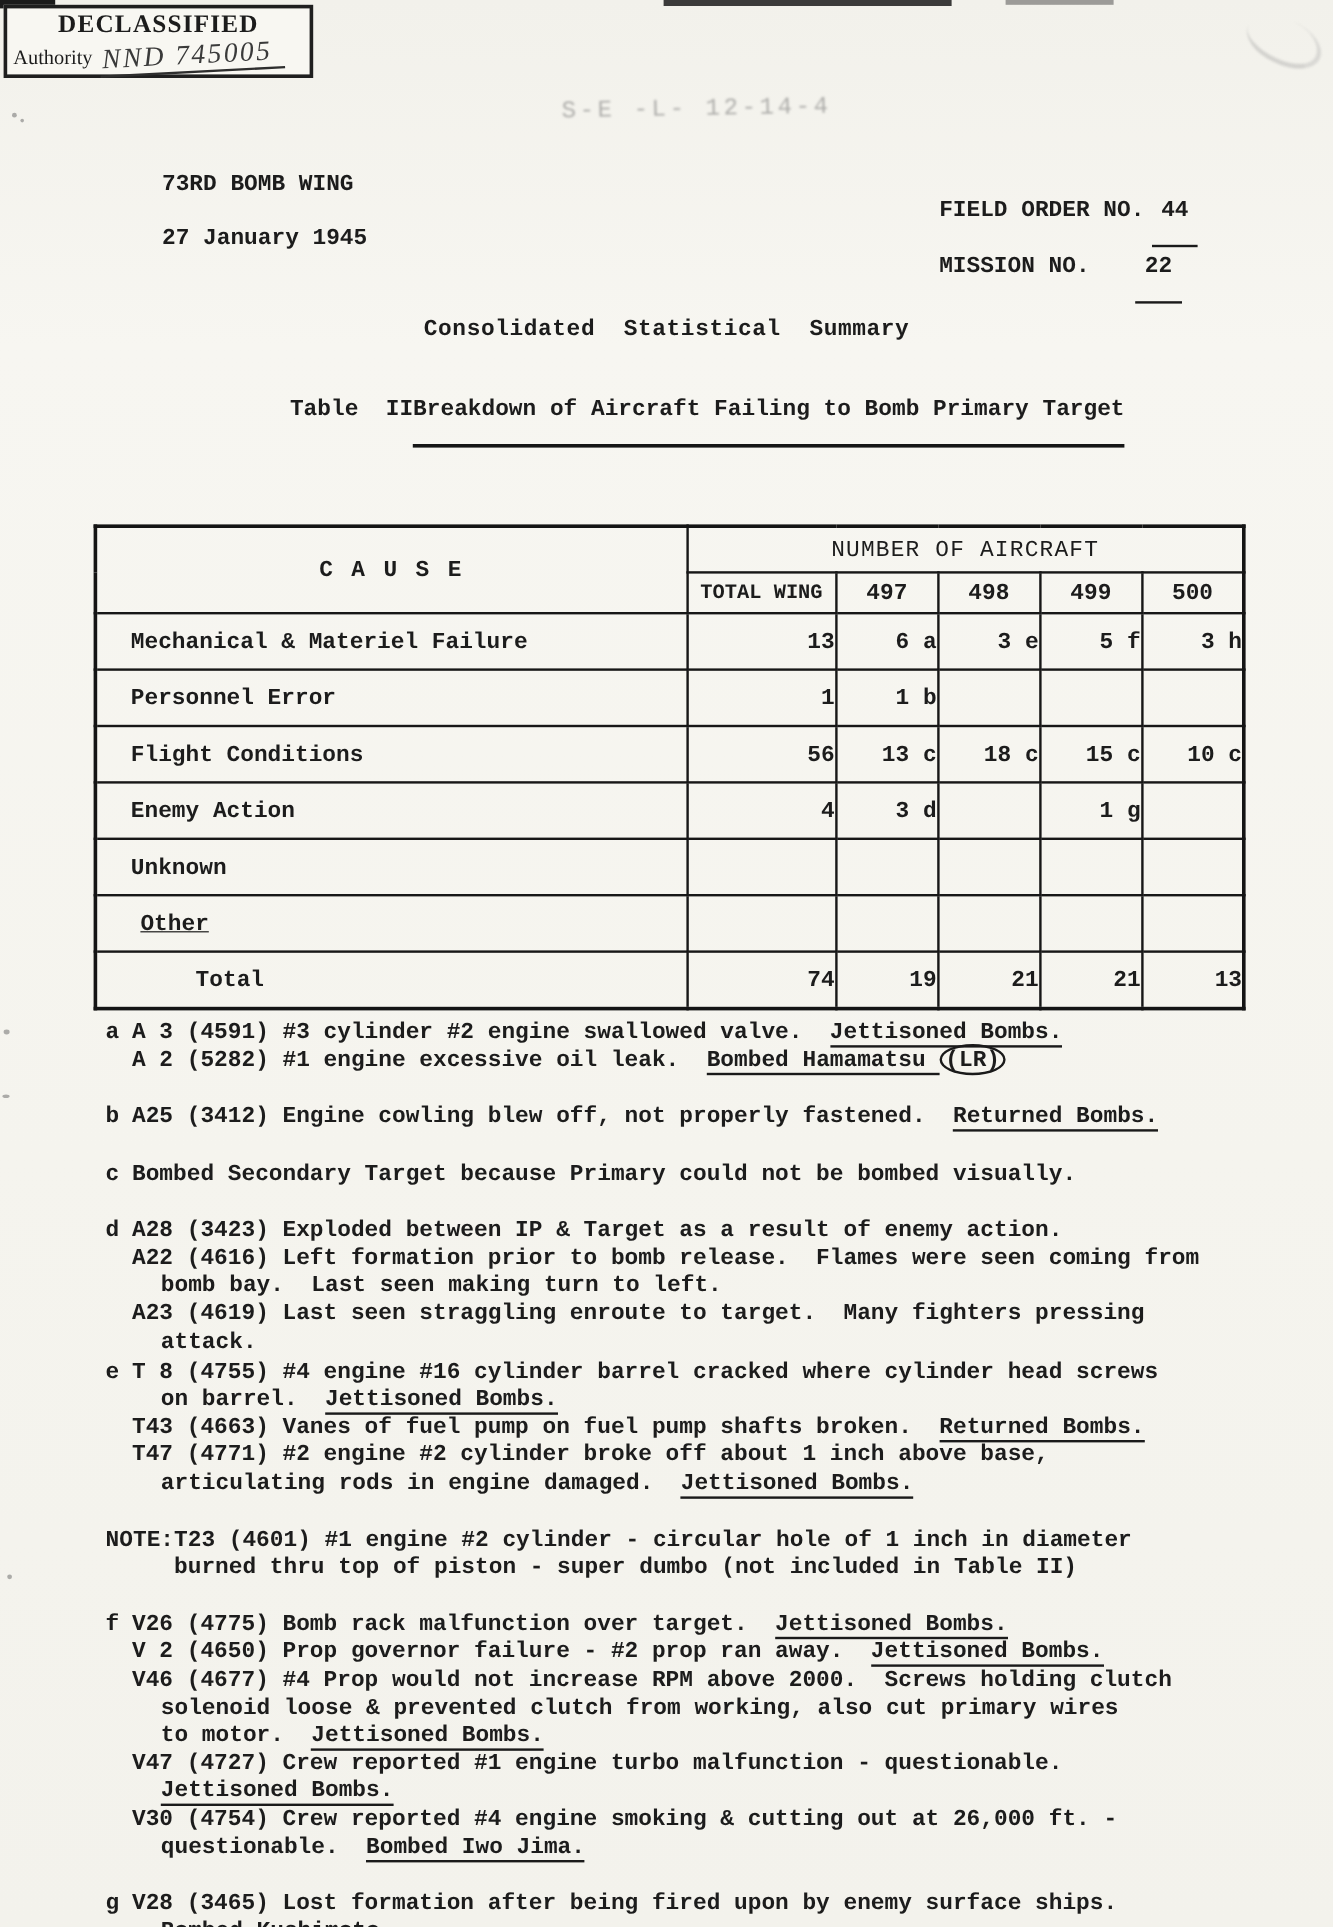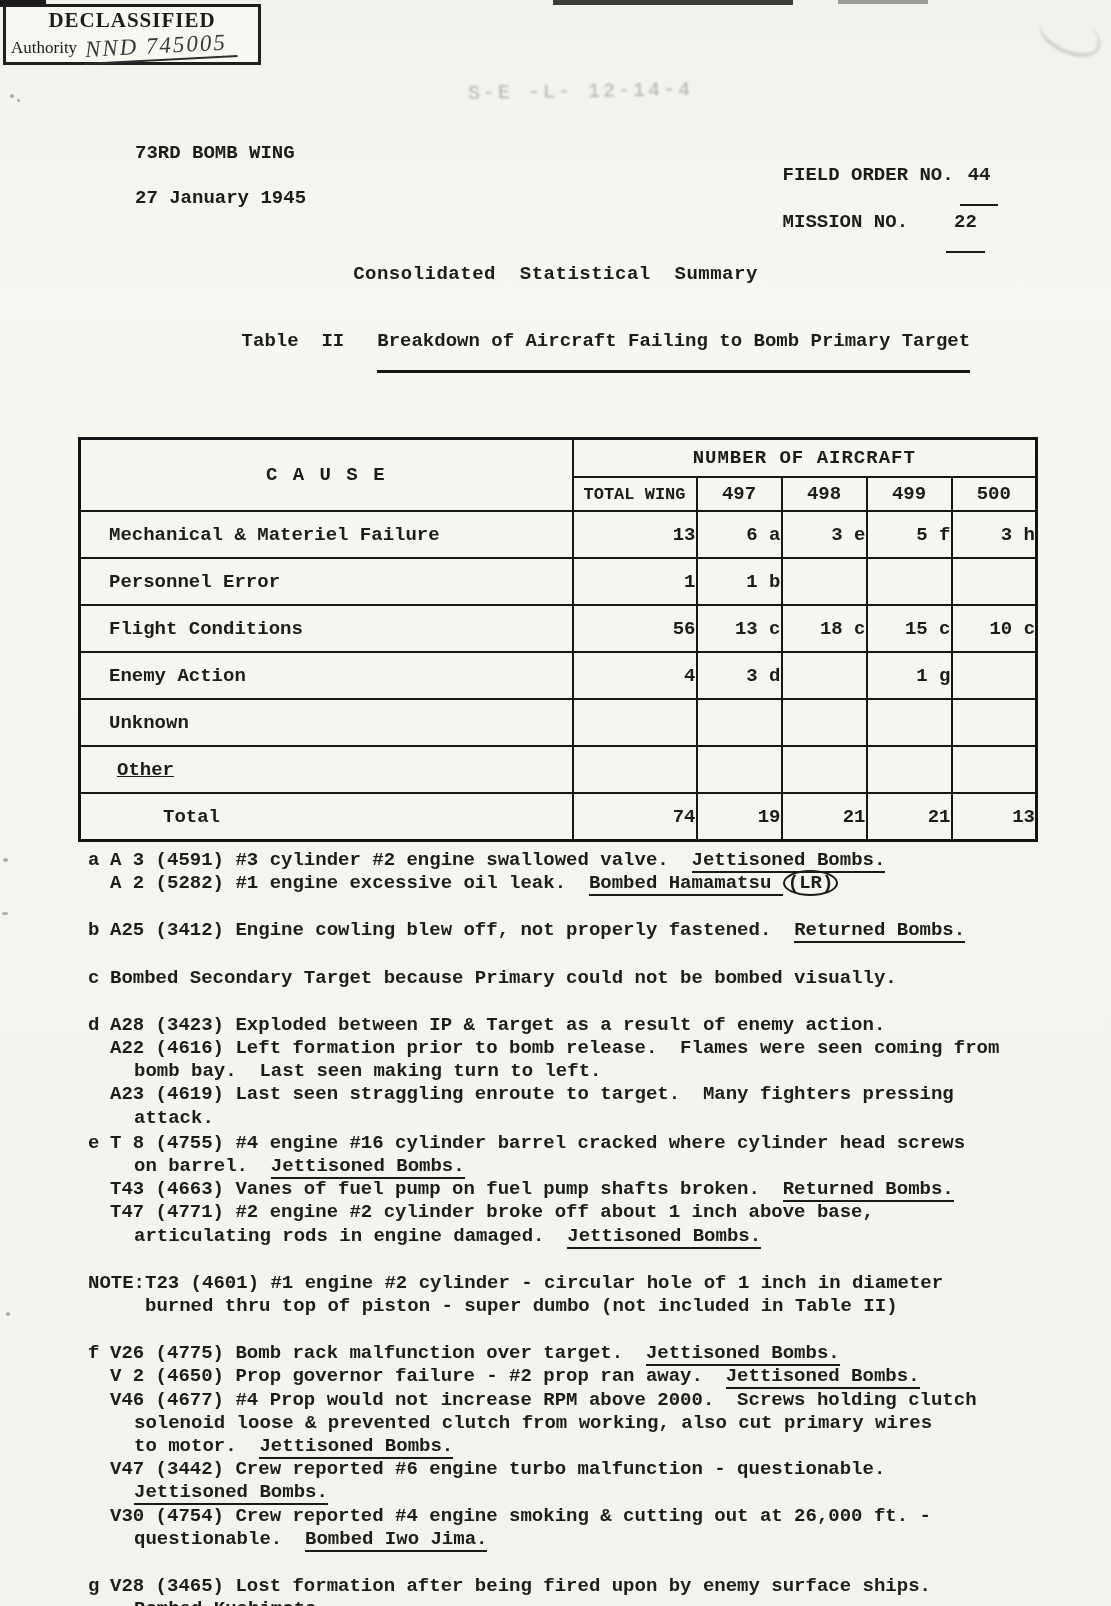--- a/index.html
+++ b/index.html
@@ -34,28 +34,28 @@
   .unit{left:135px;top:142px;}
   .date{left:135px;top:187px;}
   .field-order{left:737px;top:142px;}
   .mission{left:737px;top:189px;}
   .uval{display:inline-block;border-bottom:2.5px solid #1a1a1a;padding:0 8px 18px 8px;margin-left:6px;}
   .mval{margin-left:38px;}
   
   .doc-title{position:absolute;top:263px;left:0;width:100%;text-align:center;
     font-size:19px;font-weight:700;letter-spacing:.5px;white-space:pre;}
   .table-title-line{position:absolute;top:308px;left:196px;font-size:19px;font-weight:700;white-space:pre;}
-  .tt-label{margin-right:33px;}
+  .tt-label{}
   .tt-main{border-bottom:3px solid #161616;padding-bottom:18px;}
   
   .stat-table{position:absolute;left:78px;top:437px;width:957px;border-collapse:collapse;
     table-layout:fixed;font-size:19px;font-weight:700;}
   .stat-table th,.stat-table td{border:2.5px solid #171717;padding:0;overflow:hidden;white-space:pre;}
   .stat-table{border:3px solid #141414;padding-left:20px;}
-  th.group{height:36px;text-align:center;font-weight:700;letter-spacing:1px;}
+  th.group{height:36px;text-align:center;font-weight:400;letter-spacing:1px;}
   th.sub{height:32px;text-align:center;font-weight:700;}
   th.subw{font-size:17px;}
   th.cause-h{text-align:center;letter-spacing:2px;}
   td.cause{text-align:left;padding-left:28px;height:45px;}
   td.cause.ind1{padding-left:36px;text-decoration:underline;}
   td.cause.ind2{padding-left:82px;}
   td.val{text-align:right;height:45px;}
   
   #footnotes{position:absolute;left:88px;top:849px;width:975px;font-size:19px;
     font-weight:700;line-height:23.2px;}
@@ -239,21 +239,21 @@
         </div>
       </div>
       <div class="footnote">
         <span class="fn-letter">f</span>
         <div class="fn-body">
           <div class="fn-line"><span class="">V26 (4775) Bomb rack malfunction over target.  </span><span class="u">Jettisoned Bombs.</span></div>
           <div class="fn-line"><span class="">V 2 (4650) Prop governor failure - #2 prop ran away.  </span><span class="u">Jettisoned Bombs.</span></div>
           <div class="fn-line"><span class="">V46 (4677) #4 Prop would not increase RPM above 2000.  Screws holding clutch</span></div>
           <div class="fn-line cont"><span class="">solenoid loose &amp; prevented clutch from working, also cut primary wires</span></div>
           <div class="fn-line cont"><span class="">to motor.  </span><span class="u">Jettisoned Bombs.</span></div>
-          <div class="fn-line"><span class="">V47 (3442) Crew reported #6 engine turbo malfunction - questionable.</span></div>
+          <div class="fn-line"><span class="">V47 (4727) Crew reported #1 engine turbo malfunction - questionable.</span></div>
           <div class="fn-line cont"><span class="u">Jettisoned Bombs.</span></div>
           <div class="fn-line"><span class="">V30 (4754) Crew reported #4 engine smoking &amp; cutting out at 26,000 ft. -</span></div>
           <div class="fn-line cont"><span class="">questionable.  </span><span class="u">Bombed Iwo Jima.</span></div>
         </div>
       </div>
       <div class="footnote">
         <span class="fn-letter">g</span>
         <div class="fn-body">
           <div class="fn-line"><span class="">V28 (3465) Lost formation after being fired upon by enemy surface ships.</span></div>
           <div class="fn-line cont"><span class="u">Bombed Kushimoto.</span></div>

